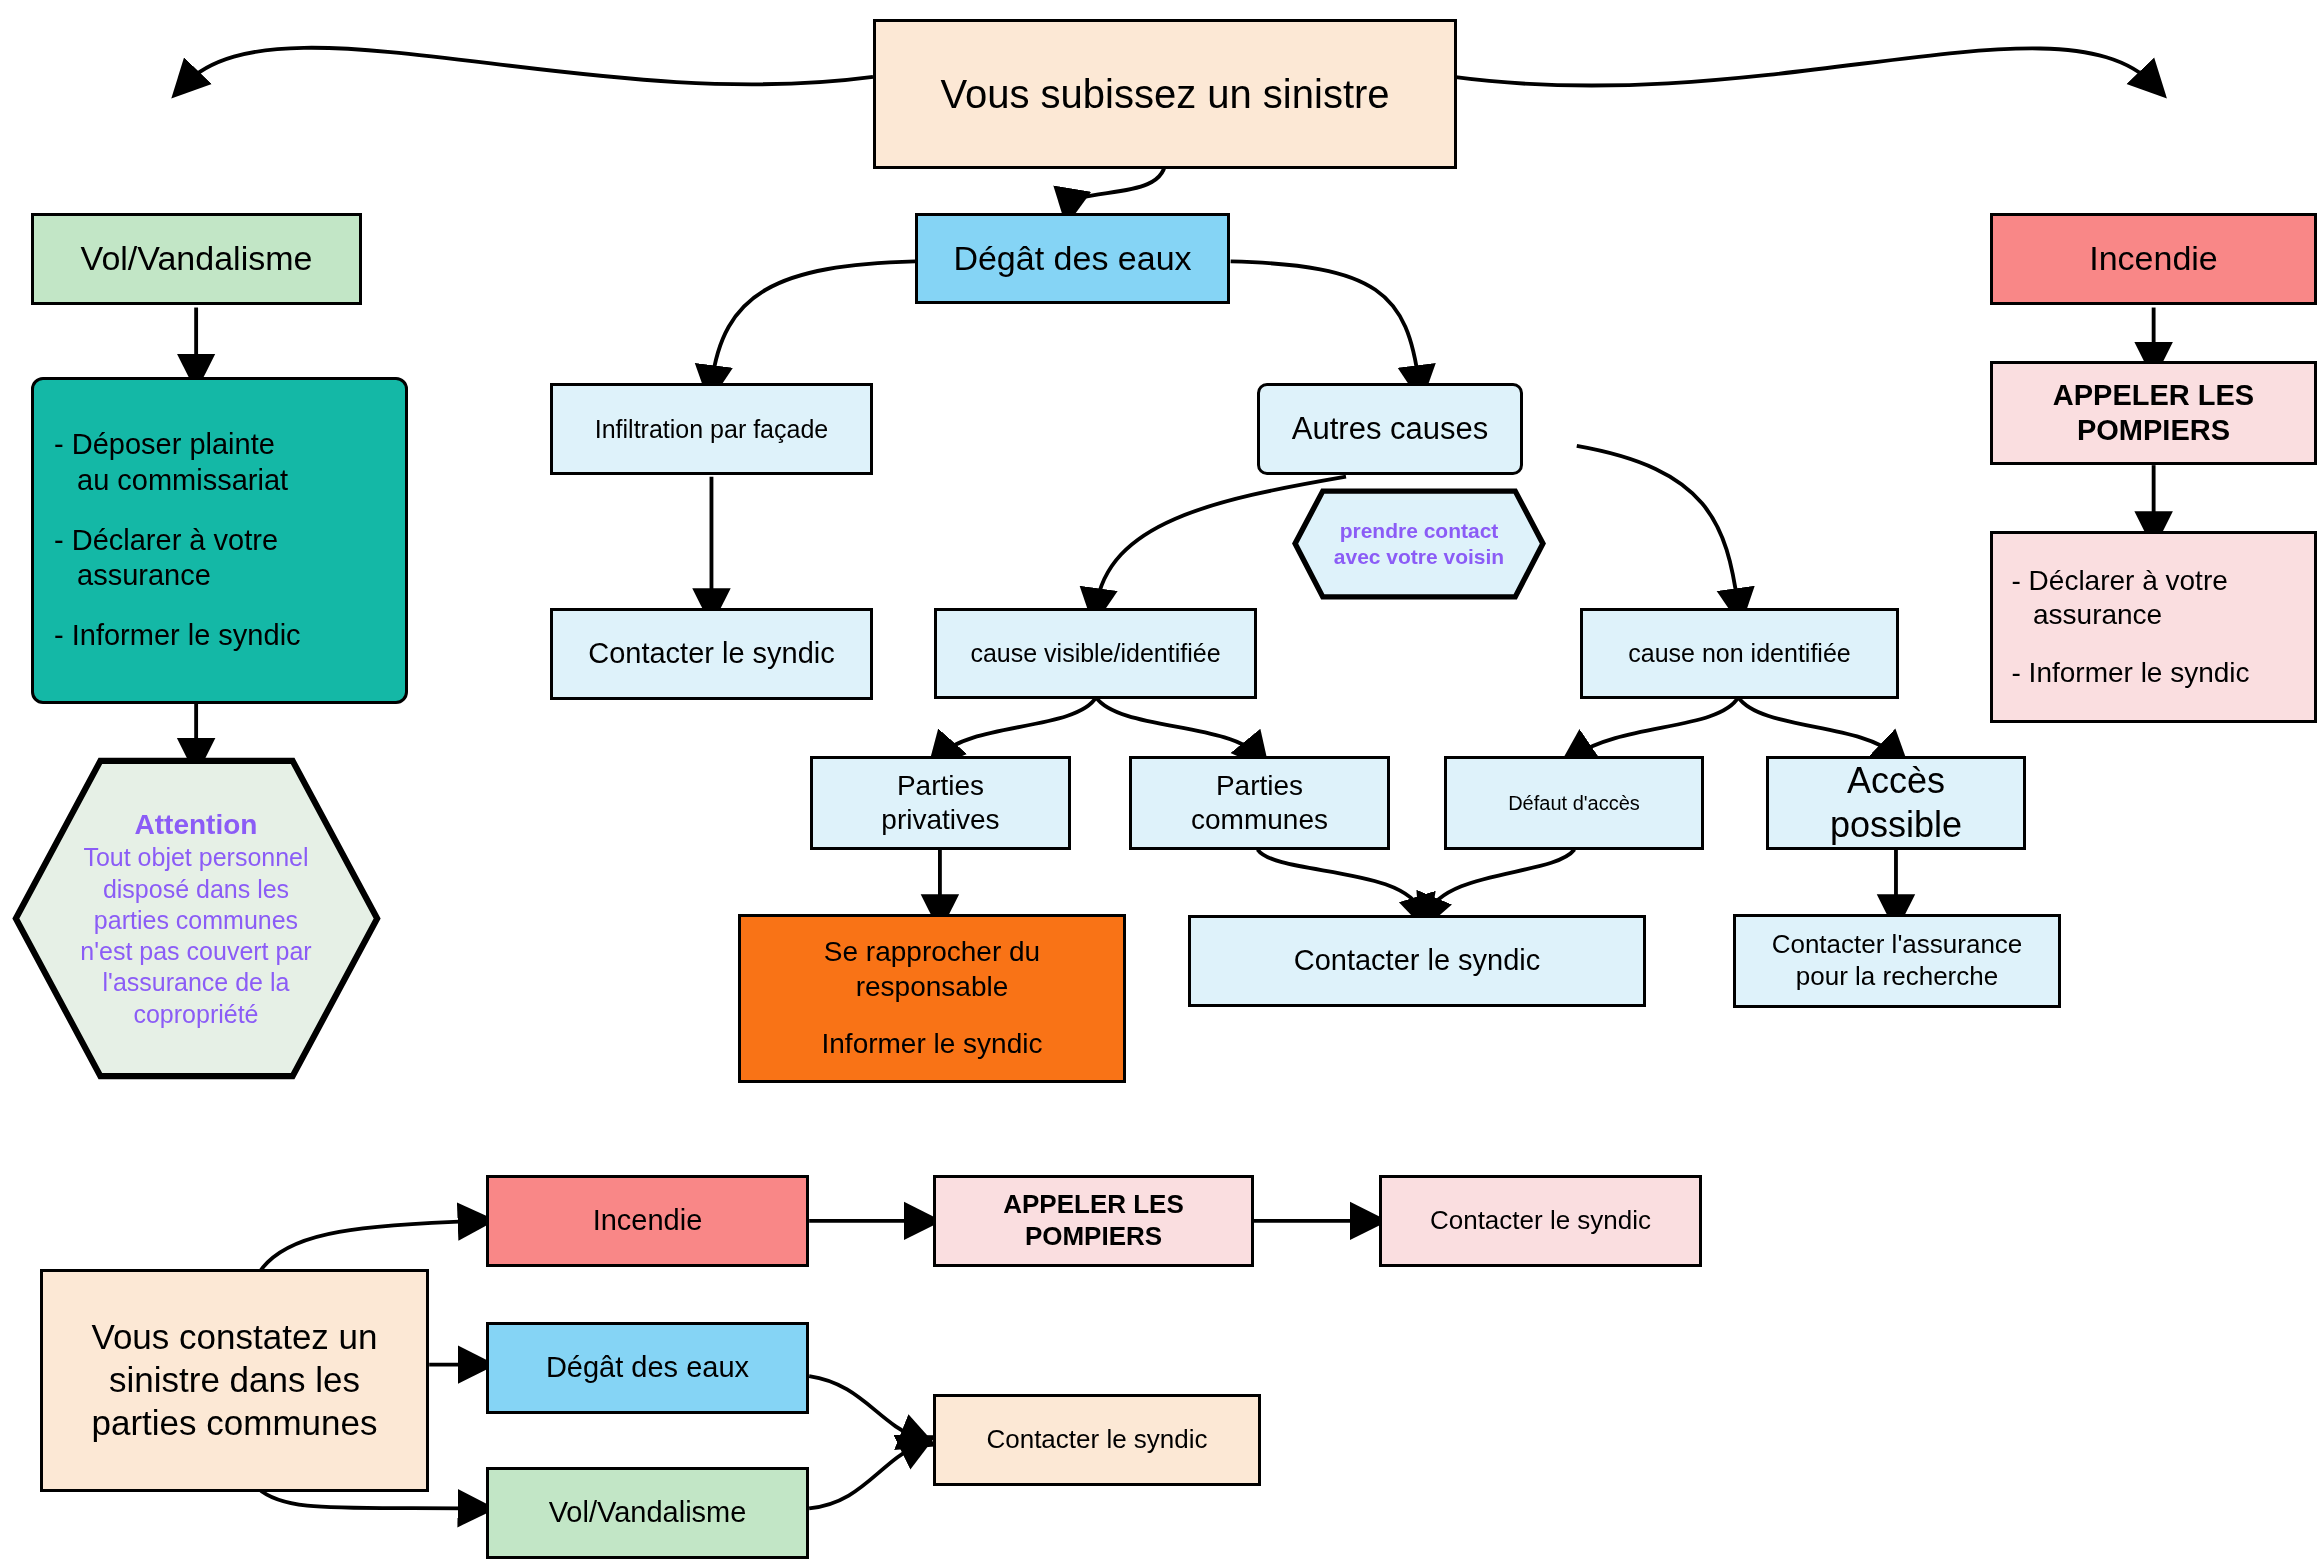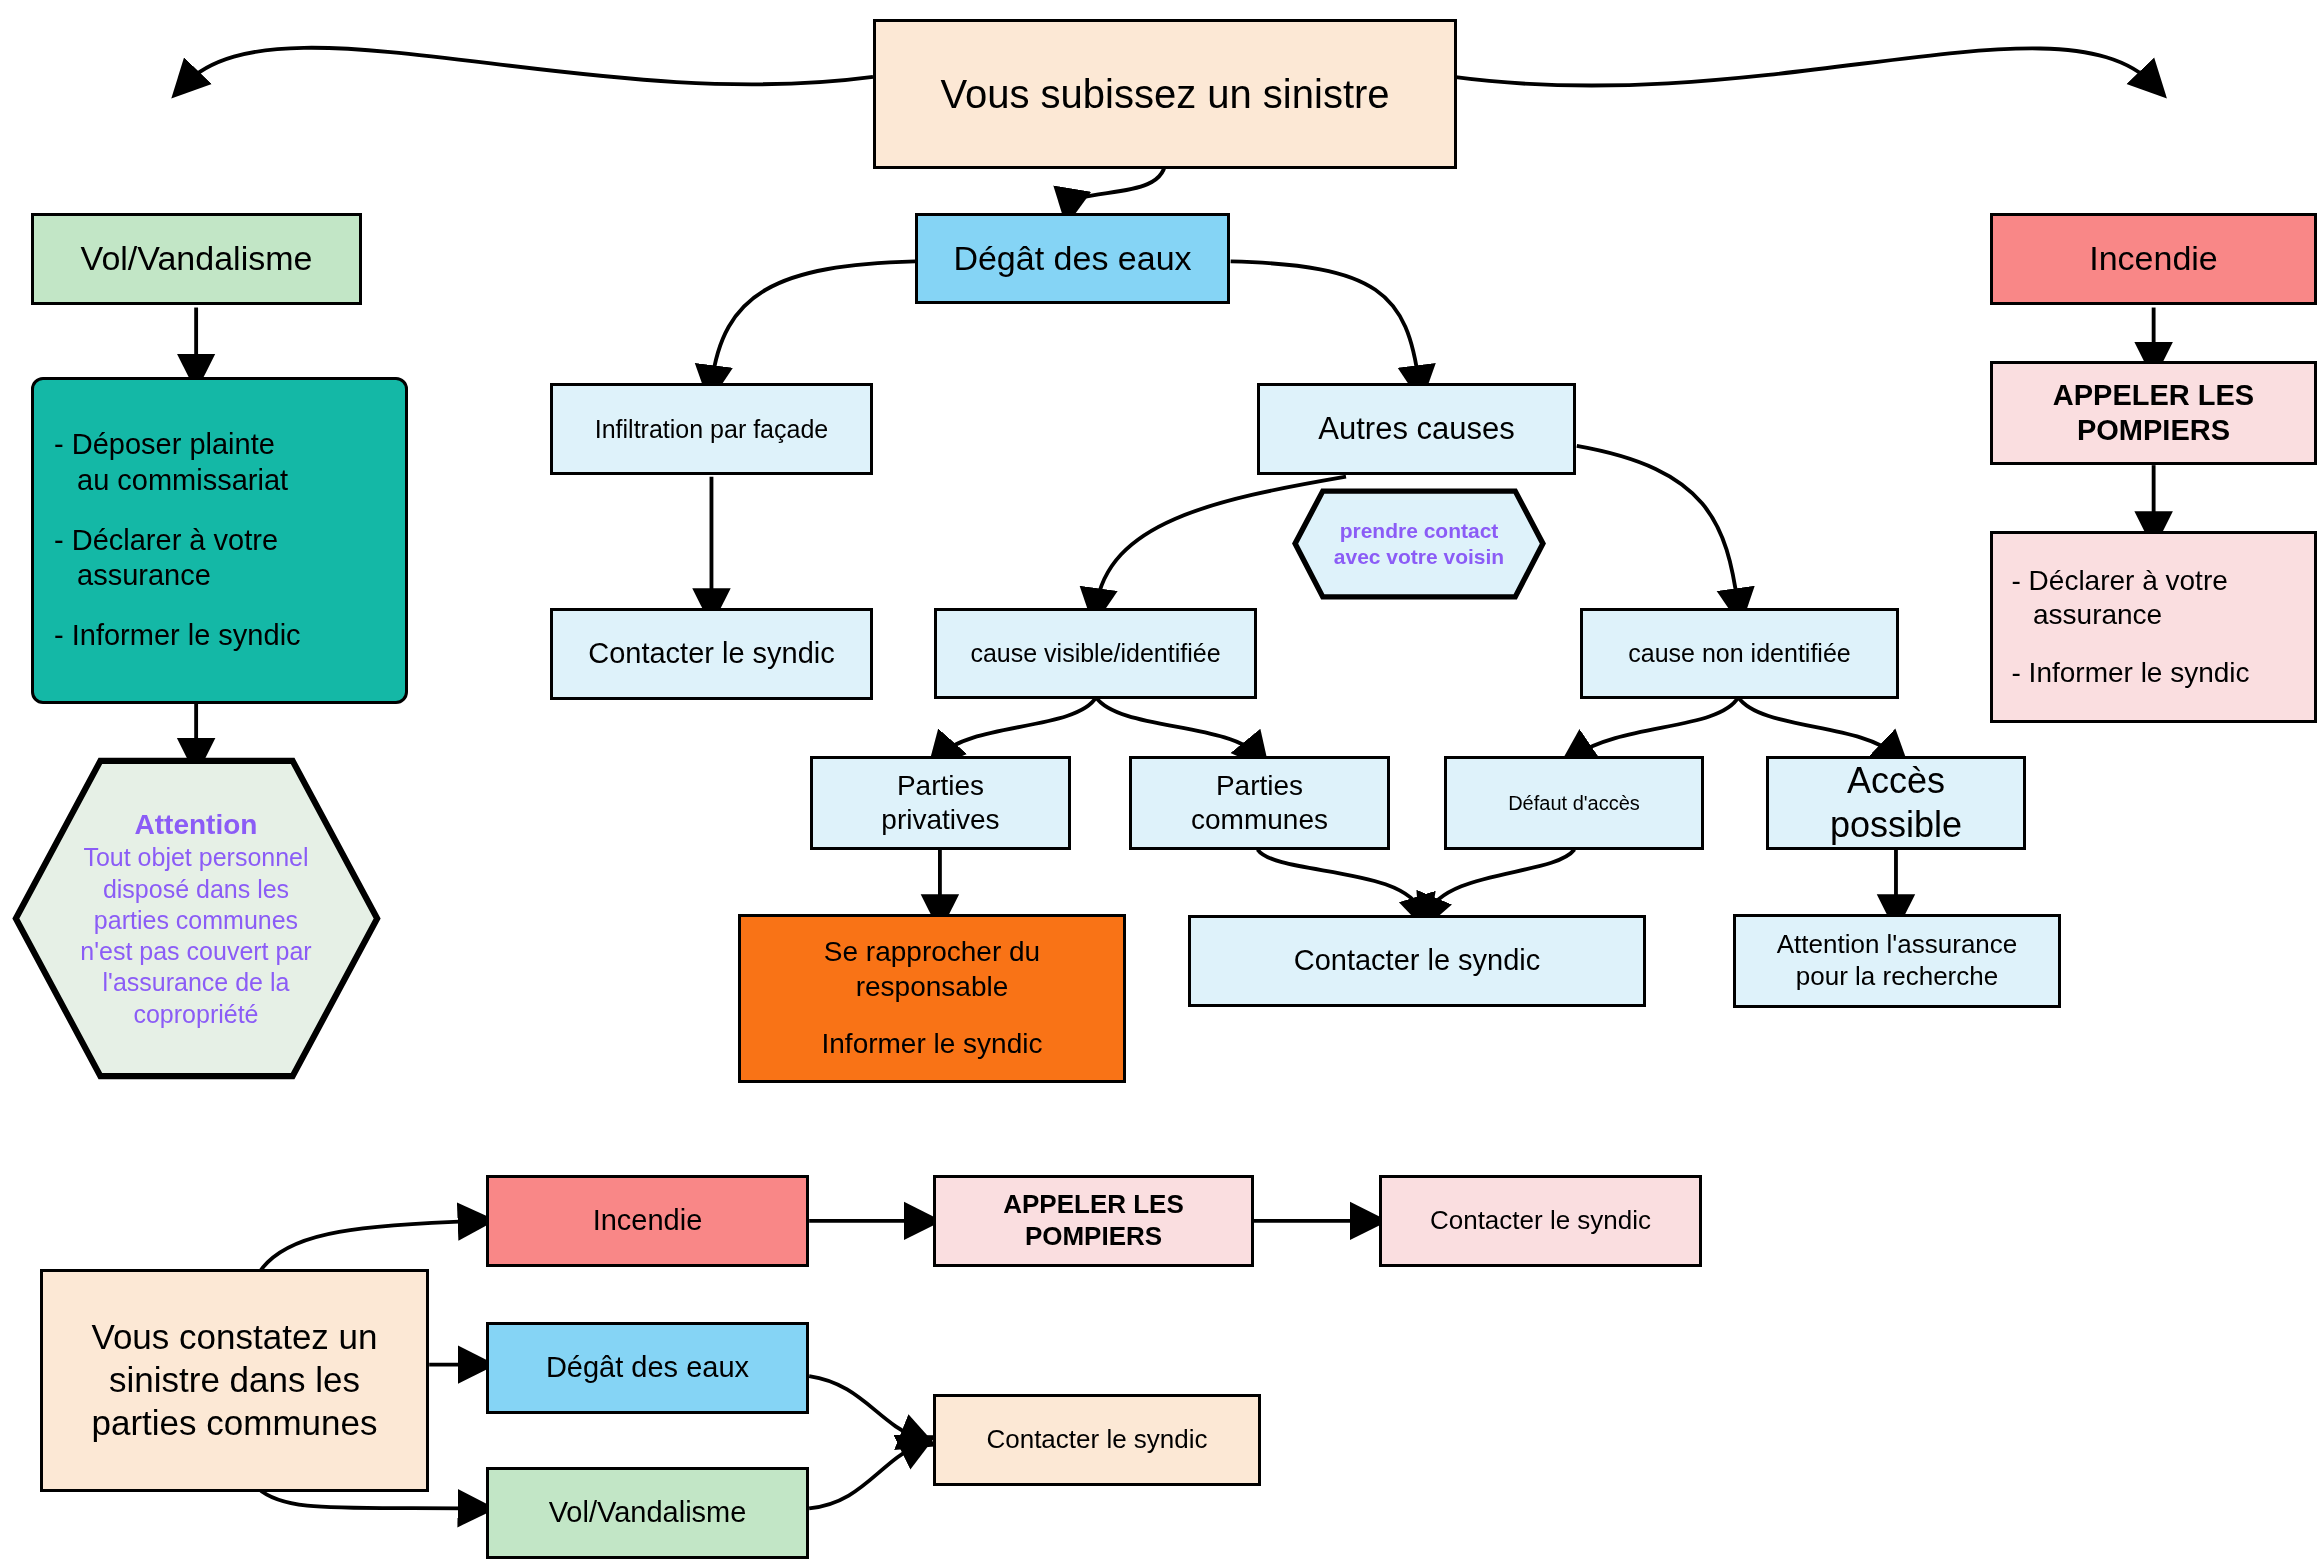--- a/index.html
+++ b/index.html
@@ -128,21 +128,21 @@
   </div>
 
   <div class="node pad" style="left:550px;top:383px;width:323px;height:92px;background:#DEF2FA;font-size:25px;">
     <span>Infiltration par façade</span>
   </div>
 
   <div class="node pad" style="left:550px;top:608px;width:323px;height:92px;background:#DEF2FA;font-size:29px;">
     <span>Contacter le syndic</span>
   </div>
 
-  <div class="node pad" style="left:1257px;top:383px;width:319px;height:92px;background:#DEF2FA;font-size:31px;">
+  <div class="node pad" style="left:1257px;top:383px;width:266px;height:92px;background:#DEF2FA;font-size:31px;border-radius:10px;">
     <span>Autres causes</span>
   </div>
 
   <div class="hex" style="left:1292px;top:488px;width:254px;height:112px;font-size:21px;">
     <svg class="hexbg" viewBox="0 0 330 145" preserveAspectRatio="none">
       <polygon points="40,4 290,4 326,72 290,141 40,141 4,72" fill="#DEF2FA" stroke="#000" stroke-width="7"></polygon>
     </svg>
     <div class="hextxt b">
       <span class="ln">prendre contact</span>
       <span class="ln">avec votre voisin</span>
@@ -187,21 +187,21 @@
       <span class="ln">Informer le syndic</span>
     </div>
   </div>
 
   <div class="node pad" style="left:1188px;top:915px;width:458px;height:92px;background:#DEF2FA;font-size:29px;">
     <span>Contacter le syndic</span>
   </div>
 
   <div class="node pad" style="left:1733px;top:914px;width:328px;height:94px;background:#DEF2FA;font-size:26px;">
     <div>
-      <span class="ln">Attention l'assurance</span>
+      <span class="ln">Contacter l'assurance</span>
       <span class="ln">pour la recherche</span>
     </div>
   </div>
 
   <div class="node pad" style="left:1990px;top:213px;width:327px;height:92px;background:#F98787;font-size:34px;">
     <span>Incendie</span>
   </div>
 
   <div class="node pad b" style="left:1990px;top:361px;width:327px;height:104px;background:#FADEE0;font-size:29px;">
     <div>

